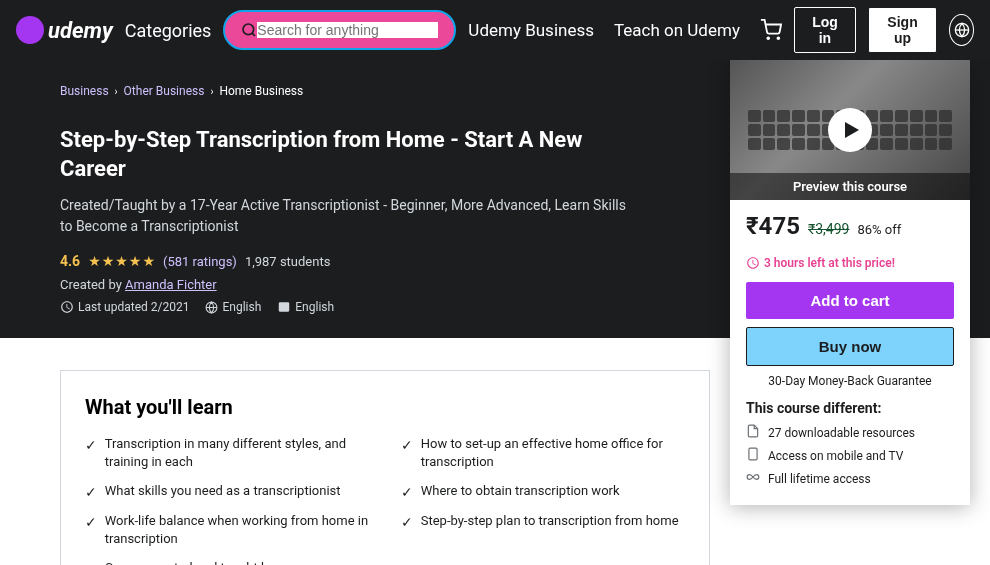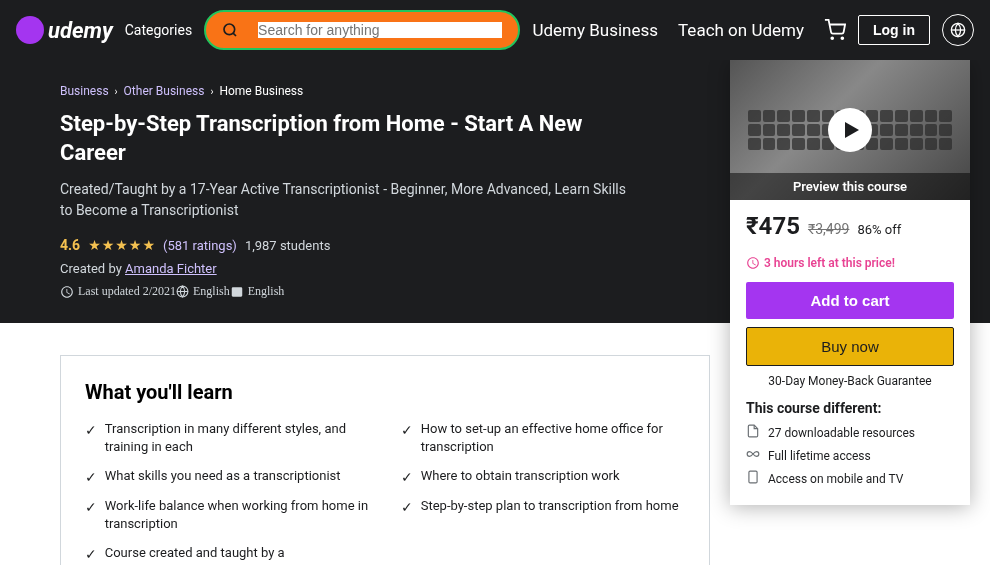--- a/index.html
+++ b/index.html
@@ -27,34 +27,34 @@
       gap: 4px;
     }
     .navbar-logo-icon {
       width: 28px; height: 28px;
       background: #a435f0;
       border-radius: 50%;
       display: inline-block;
     }
     .navbar-categories {
       color: #fff;
-      font-size: 14px;
+      font-size: 18px;
       white-space: nowrap;
       cursor: pointer;
     }
     .navbar-search {
       flex: 1;
       display: flex;
       align-items: center;
-      background: #f97316;
+      background: #ec4899;
       border-radius: 24px;
-      border: 2px solid #22c55e;
+      border: 2px solid #0ea5e9;
       padding: 0 16px;
       height: 40px;
-      gap: 20px;
+      gap: 0;
       max-width: 500px;
     }
     .navbar-search input {
       border: none;
       outline: none;
       flex: 1;
       font-size: 14px;
       color: #6a6f73;
     }
     .navbar-links {
@@ -103,21 +103,21 @@
       padding: 24px 280px 24px 60px;
       min-height: 240px;
       position: relative;
     }
     .breadcrumb {
       font-size: 12px;
       color: #cec0fc;
       display: flex;
       align-items: center;
       gap: 6px;
-      margin-bottom: 12px;
+      margin-bottom: 28px;
     }
     .breadcrumb span { cursor: pointer; }
     .breadcrumb .chevron { color: #fff; font-size: 10px; }
     .breadcrumb .current { color: #fff; }
     .hero-title {
       font-size: 22px;
       font-weight: 700;
       line-height: 1.3;
       margin-bottom: 12px;
       max-width: 580px;
@@ -147,25 +147,24 @@
     .student-count { color: #d1d7dc; font-size: 13px; }
     .hero-meta {
       font-size: 13px;
       color: #d1d7dc;
       margin-bottom: 8px;
     }
     .hero-meta a { color: #cec0fc; text-decoration: underline; cursor: pointer; }
     .hero-info {
       display: flex;
       align-items: center;
-      gap: 0;
+      gap: 16px;
       font-size: 12px;
       color: #d1d7dc;
       flex-wrap: wrap;
-      font-family: Liberation Serif, serif;
     }
     .hero-info-item { display: flex; align-items: center; gap: 4px; }
 
     
     .course-card {
       position: absolute;
       right: 20px;
       top: 0;
       width: 240px;
       background: #fff;
@@ -223,21 +222,21 @@
       text-align: center;
       background: rgba(0,0,0,0.5);
       color: #fff;
       font-size: 13px;
       font-weight: 600;
       padding: 6px 0;
     }
     .card-body { padding: 12px 16px; color: #1c1d1f; }
     .price-row { display: flex; align-items: baseline; gap: 8px; margin-bottom: 16px; }
     .price-current { font-size: 24px; font-weight: 700; }
-    .price-original { font-size: 14px; color: #737373; text-decoration: line-through; }
+    .price-original { font-size: 14px; color: #14532d; text-decoration: line-through; }
     .price-discount { font-size: 13px; color: #1c1d1f; }
     .timer-row {
       color: #e84393;
       font-size: 12px;
       font-weight: 600;
       display: flex;
       align-items: center;
       gap: 4px;
       margin-bottom: 12px;
     }
@@ -248,26 +247,26 @@
       border: none;
       padding: 10px;
       font-size: 15px;
       font-weight: 700;
       cursor: pointer;
       margin-bottom: 8px;
       border-radius: 2px;
     }
     .btn-buy-now {
       width: 100%;
-      background: #eab308;
+      background: #7dd3fc;
       color: #1c1d1f;
       border: 1px solid #1c1d1f;
       padding: 10px;
       font-size: 15px;
-      font-weight: 400;
+      font-weight: 700;
       cursor: pointer;
       margin-bottom: 8px;
       border-radius: 2px;
     }
     .guarantee-text {
       text-align: center;
       font-size: 12px;
       color: #1c1d1f;
       margin-bottom: 12px;
     }
@@ -343,20 +342,21 @@
   <div class="navbar-links">
     <span>Udemy Business</span>
     <span>Teach on Udemy</span>
     <svg width="22" height="22" viewBox="0 0 24 24" fill="none" stroke="#fff" stroke-width="2">
       <circle cx="9" cy="21" r="1"></circle>
         <circle cx="20" cy="21" r="1"></circle>
       <path d="M1 1h4l2.68 13.39a2 2 0 0 0 2 1.61h9.72a2 2 0 0 0 2-1.61L23 6H6"></path>
     </svg>
   </div>
   <button class="navbar-login">Log in</button>
+  <button class="navbar-signup">Sign up</button>
   <div class="navbar-globe">
     <svg width="16" height="16" viewBox="0 0 24 24" fill="none" stroke="#fff" stroke-width="2">
       <circle cx="12" cy="12" r="10"></circle>
       <line x1="2" y1="12" x2="22" y2="12"></line>
       <path d="M12 2a15.3 15.3 0 0 1 4 10 15.3 15.3 0 0 1-4 10 15.3 15.3 0 0 1-4-10 15.3 15.3 0 0 1 4-10z"></path>
     </svg>
   </div>
 </nav>
 
 <section class="hero">
@@ -488,34 +488,34 @@
             <svg width="14" height="14" viewBox="0 0 24 24" fill="none" stroke="#6a6f73" stroke-width="2">
               <path d="M14 2H6a2 2 0 0 0-2 2v16a2 2 0 0 0 2 2h12a2 2 0 0 0 2-2V8z"></path>
                 <polyline points="14 2 14 8 20 8"></polyline>
             </svg>
           </span>
           <span>27 downloadable resources</span>
         </li>
         <li>
           <span class="includes-icon">
             <svg width="14" height="14" viewBox="0 0 24 24" fill="none" stroke="#6a6f73" stroke-width="2">
-              <path d="M12 12c-2-2.5-4-4-6-4a4 4 0 0 0 0 8c2 0 4-1.5 6-4zm0 0c2 2.5 4 4 6 4a4 4 0 0 0 0-8c-2 0-4 1.5-6 4z"></path>
-            </svg>
-          </span>
-          <span>Full lifetime access</span>
-        </li>
-        <li>
-          <span class="includes-icon">
-            <svg width="14" height="14" viewBox="0 0 24 24" fill="none" stroke="#6a6f73" stroke-width="2">
               <rect x="5" y="2" width="14" height="20" rx="2" ry="2"></rect>
                 <line x1="12" y1="18" x2="12.01" y2="18"></line>
             </svg>
           </span>
           <span>Access on mobile and TV</span>
         </li>
+        <li>
+          <span class="includes-icon">
+            <svg width="14" height="14" viewBox="0 0 24 24" fill="none" stroke="#6a6f73" stroke-width="2">
+              <path d="M12 12c-2-2.5-4-4-6-4a4 4 0 0 0 0 8c2 0 4-1.5 6-4zm0 0c2 2.5 4 4 6 4a4 4 0 0 0 0-8c-2 0-4 1.5-6 4z"></path>
+            </svg>
+          </span>
+          <span>Full lifetime access</span>
+        </li>
       </ul>
     </div>
   </div>
 </section>
 
 <div class="main-content">
   <div class="learn-section">
     <h2 class="learn-title">What you'll learn</h2>
     <div class="learn-grid">
       <div class="learn-item">

